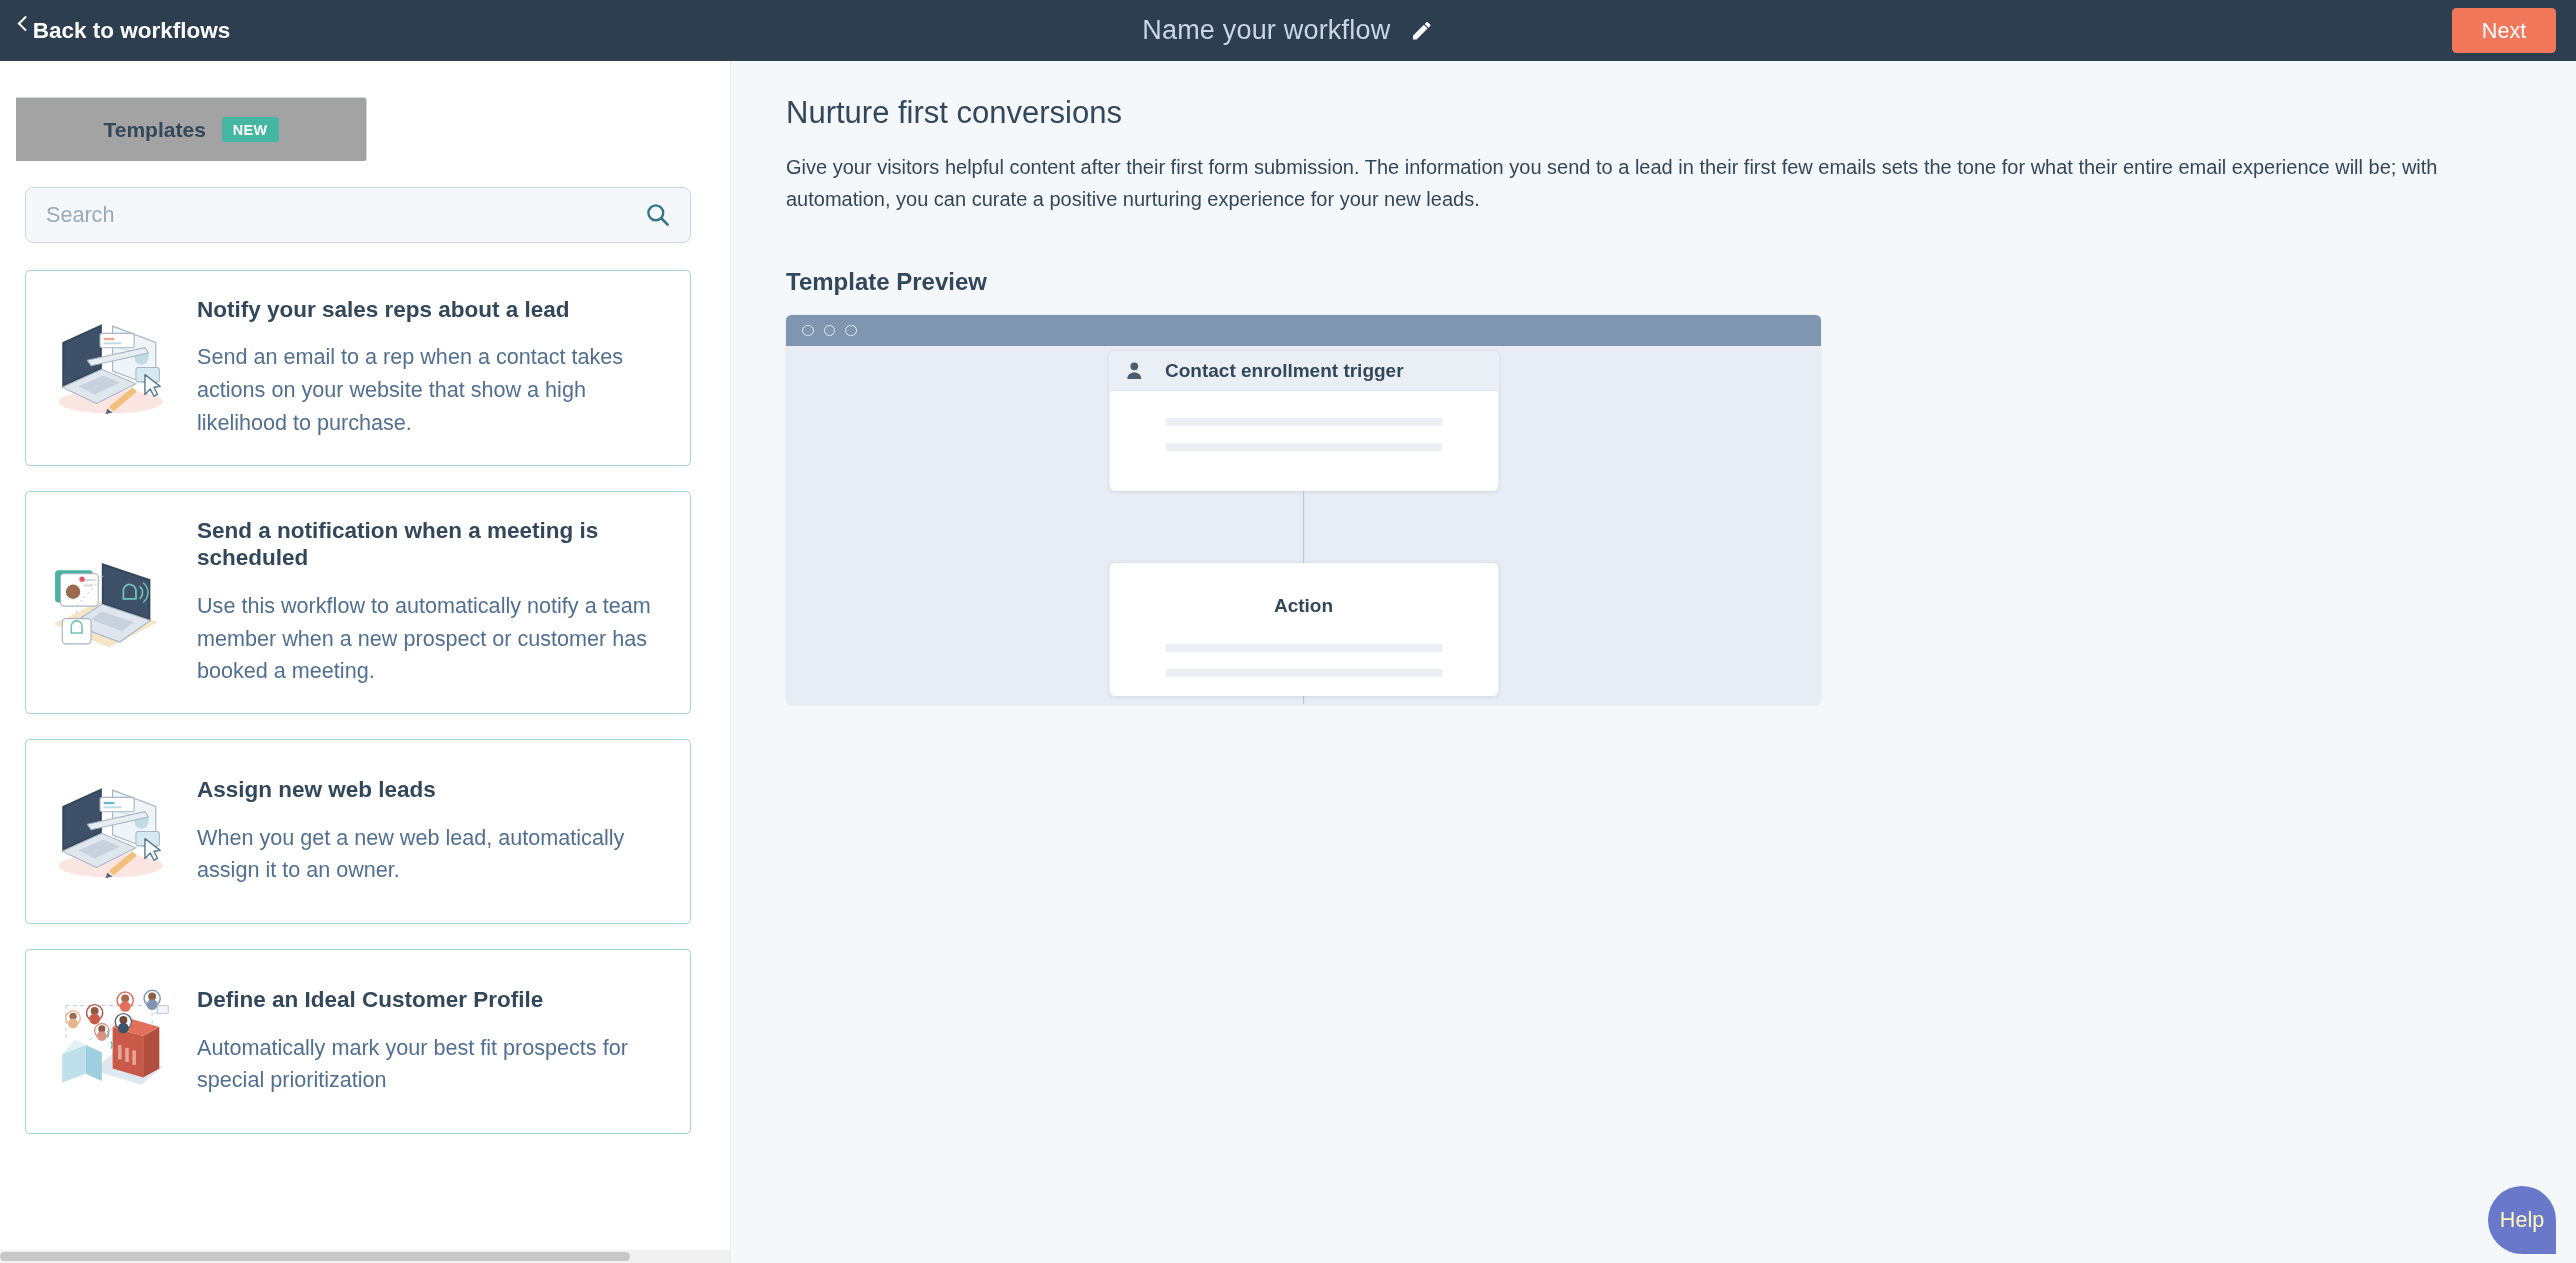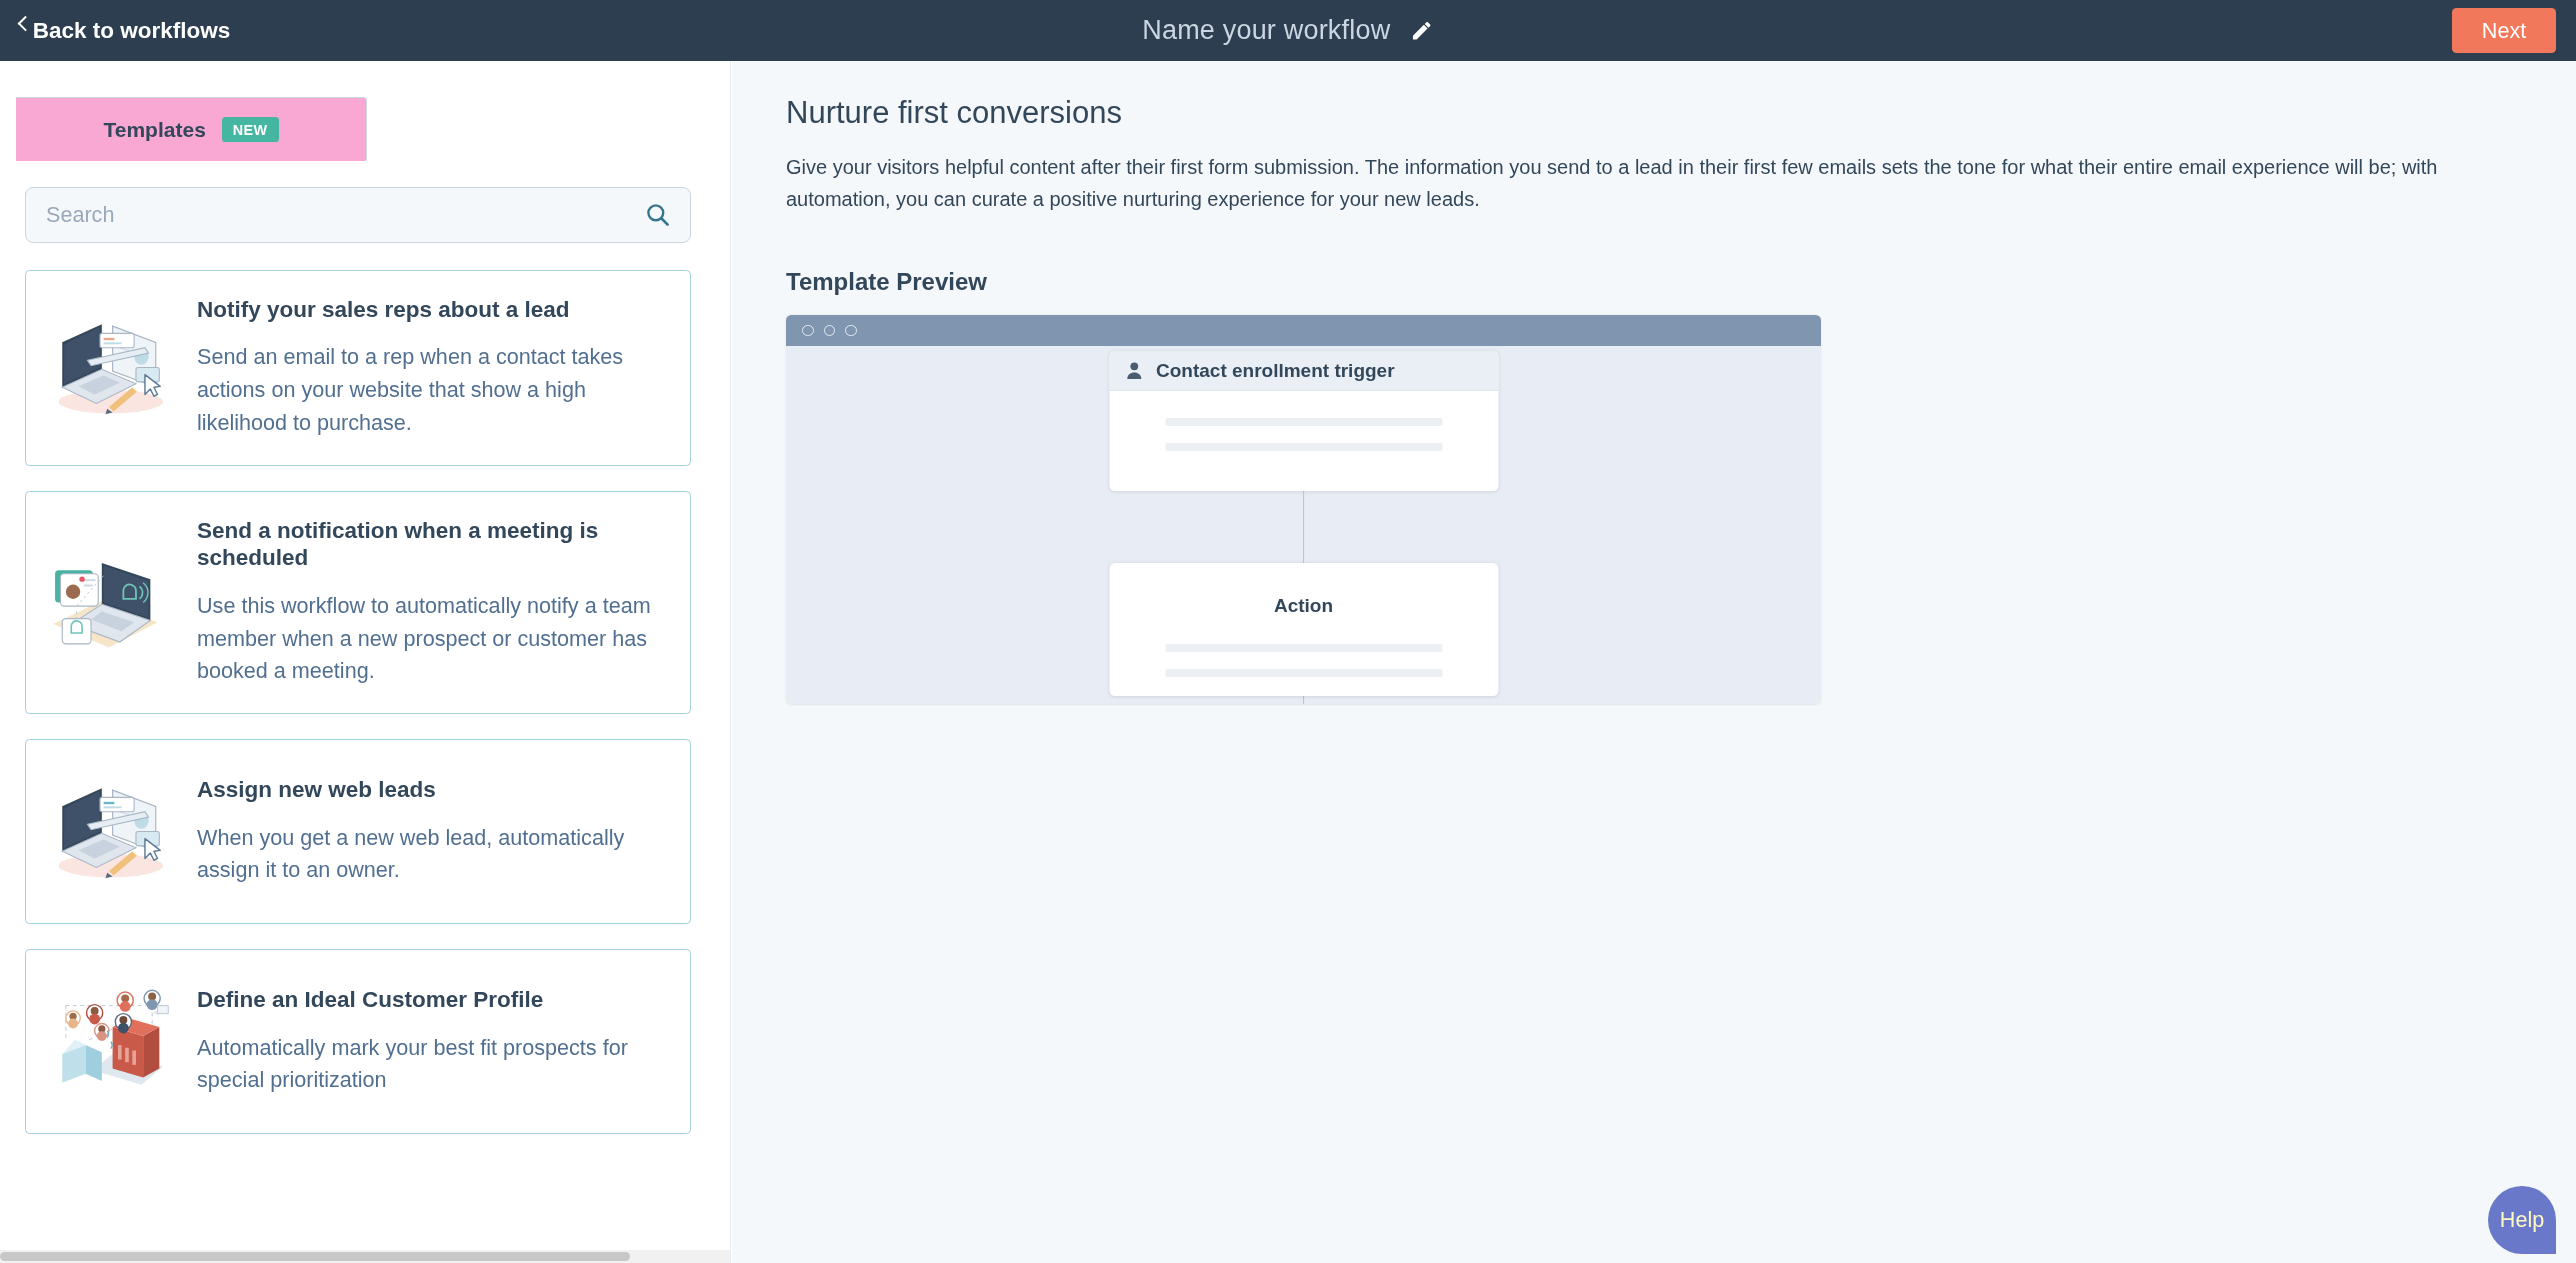--- a/index.html
+++ b/index.html
@@ -117,21 +117,21 @@
   .tab-inactive {
     width: 347px;
     background: #f5f8fa;
     border: 0.9px solid #cbd6e2;
     border-radius: 3.6px 0 0 3.6px;
     color: #33475b;
     font-weight: 400;
   }
   .tab-active {
     width: 351px;
-    background: #f9a8d4;
+    background: #a3a3a3;
     border: 0.9px solid #cbd6e2;
     border-left: none;
     border-bottom: 0.9px solid #ffffff;
     border-radius: 0 3.6px 3.6px 0;
     color: #33475b;
     font-weight: 700;
   }
   .new-badge {
     background: #45b6a2;
     color: #ffffff;
@@ -304,21 +304,21 @@
   }
   .node-trigger { top: 5.4px; height: 140px; }
   .node-action  { top: 217px; height: 133px; }
 
   .node-head {
     height: 40px;
     background: #eaeff5;
     border-bottom: 0.9px solid #dfe6ee;
     display: flex;
     align-items: center;
-    gap: 11px;
+    gap: 20px;
     padding-left: 14.4px;
   }
   .person-icon { width: 21.6px; height: 21.6px; display: block; }
   .node-head-label {
     font-size: 19px;
     font-weight: 700;
     color: #33475b;
   }
   .node-center-label {
     text-align: center;

